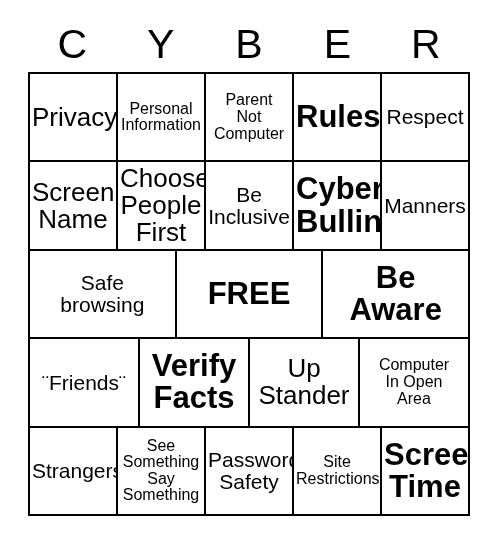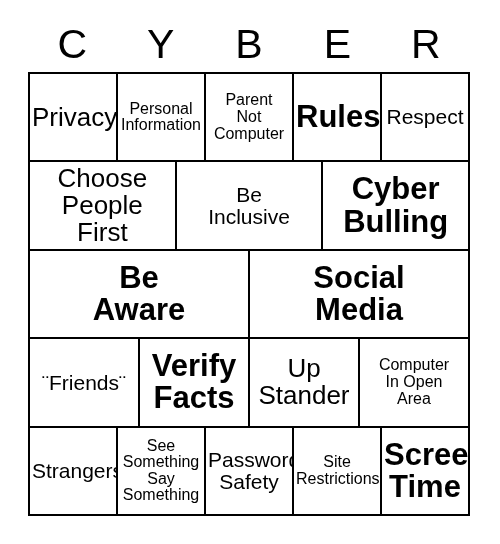--- a/index.html
+++ b/index.html
@@ -122,42 +122,52 @@
       <div class="grid-cell">
           <span class="cell-text sz-xl">Rules</span>
         </div>
       <div class="grid-cell">
           <span class="cell-text sz-md">Respect</span>
         </div>
     </div>
 
     <div class="grid-row">
       <div class="grid-cell">
+          <span class="cell-text sz-lg">Screen
+Name</span>
+        </div>
+      <div class="grid-cell">
           <span class="cell-text sz-lg">Choose
 People
 First</span>
         </div>
       <div class="grid-cell">
           <span class="cell-text sz-md">Be
 Inclusive</span>
         </div>
       <div class="grid-cell">
           <span class="cell-text sz-xl">Cyber
 Bulling</span>
         </div>
-    </div>
-
-    <div class="grid-row">
+      <div class="grid-cell">
+          <span class="cell-text sz-md">Manners</span>
+        </div>
+    </div>
+
+    <div class="grid-row">
+      <div class="grid-cell">
+          <span class="cell-text sz-md">Safe
+browsing</span>
+        </div>
+      <div class="grid-cell">
+          <span class="cell-text sz-xl">FREE</span>
+        </div>
       <div class="grid-cell">
           <span class="cell-text sz-xl">Be
 Aware</span>
-        </div>
-      <div class="grid-cell">
-          <span class="cell-text sz-xl">Social
-Media</span>
         </div>
     </div>
 
     <div class="grid-row">
       <div class="grid-cell">
           <span class="cell-text sz-md">¨Friends¨</span>
         </div>
       <div class="grid-cell">
           <span class="cell-text sz-xl">Verify
 Facts</span>

